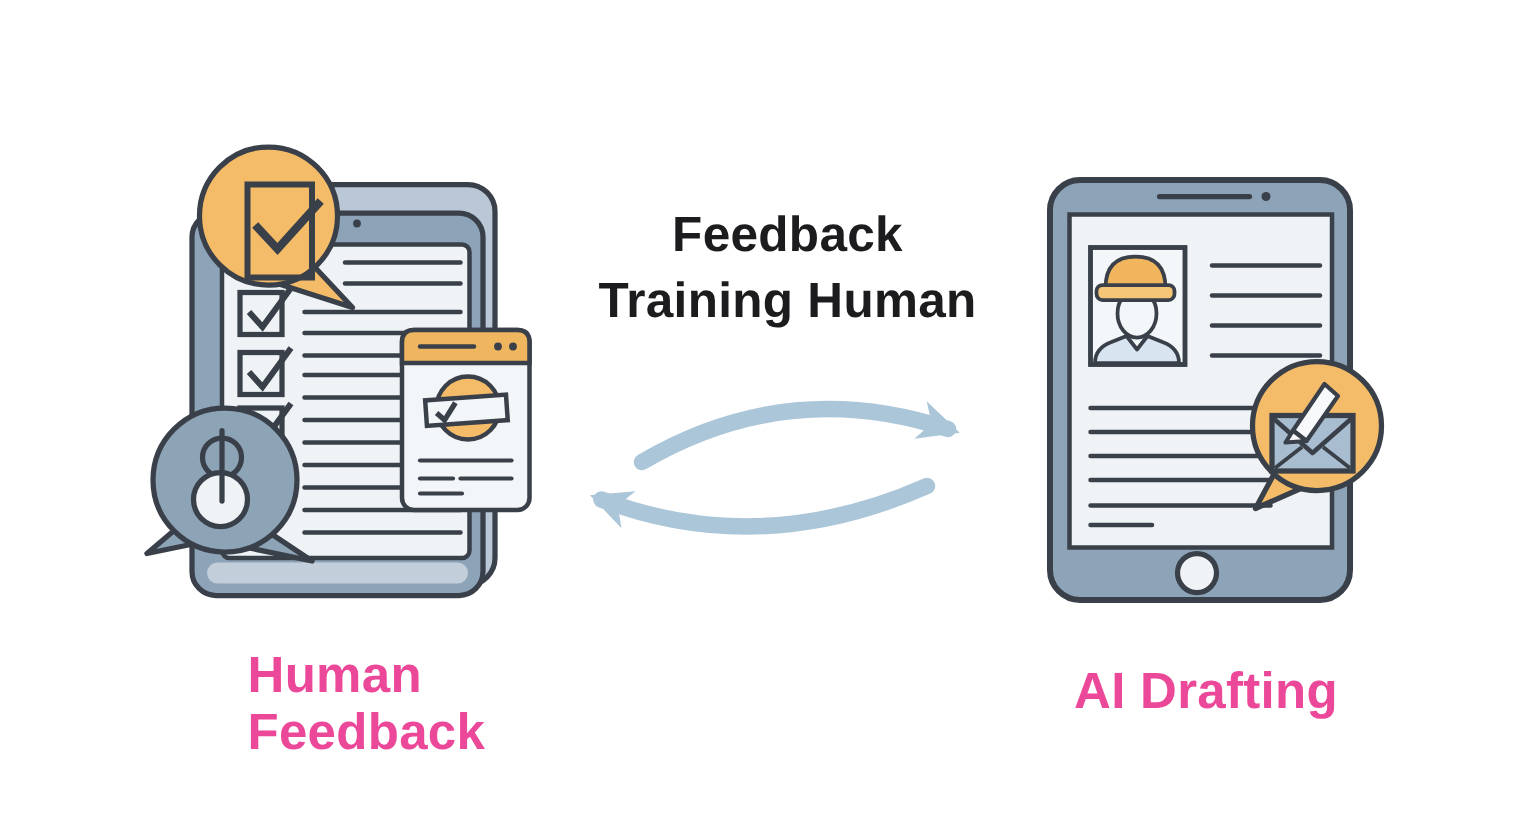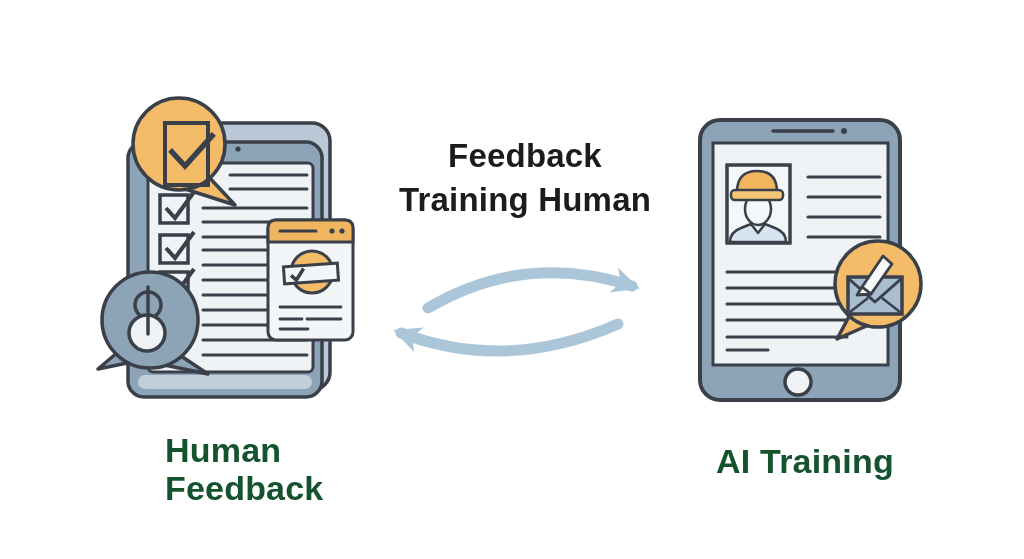--- a/index.html
+++ b/index.html
@@ -20,21 +20,21 @@
     font-size: 33px;
     font-weight: bold;
     line-height: 44px;
     color: #1c1c1e;
     letter-spacing: 0.2px;
   }
   .node-label {
     position: absolute;
     font-size: 34px;
     font-weight: bold;
-    color: #14532d;
+    color: #ec4899;
     line-height: 38px;
     letter-spacing: 0.2px;
   }
   .label-left { left: 165px; top: 431px; }
   .label-right { left: 716px; top: 441px; line-height: 40px; }
 </style>
 </head>
 <body>
 
 <div class="canvas">
@@ -178,15 +178,15 @@
 
   <div class="center-title">
     <div>Feedback</div>
     <div>Training Human</div>
   </div>
 
   <div class="node-label label-left">
     <div>Human</div>
     <div>Feedback</div>
   </div>
-  <div class="node-label label-right">AI Training</div>
+  <div class="node-label label-right">AI Drafting</div>
 
 </div>
 
 </body></html>

